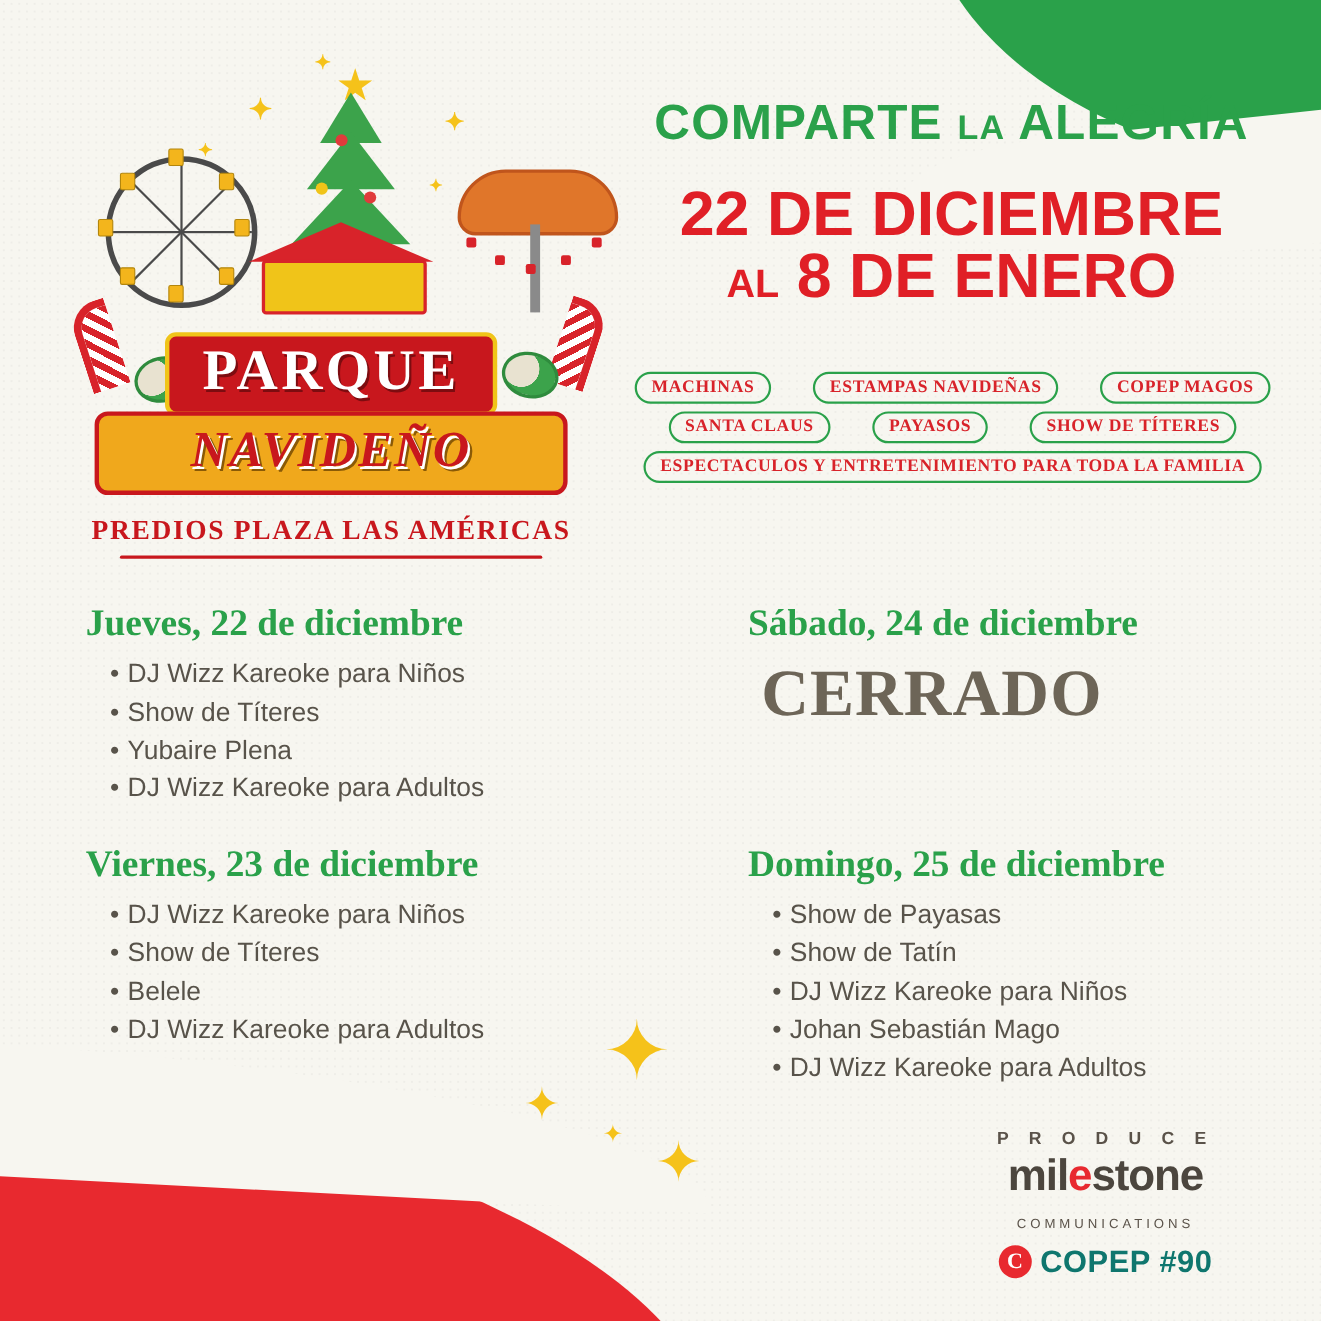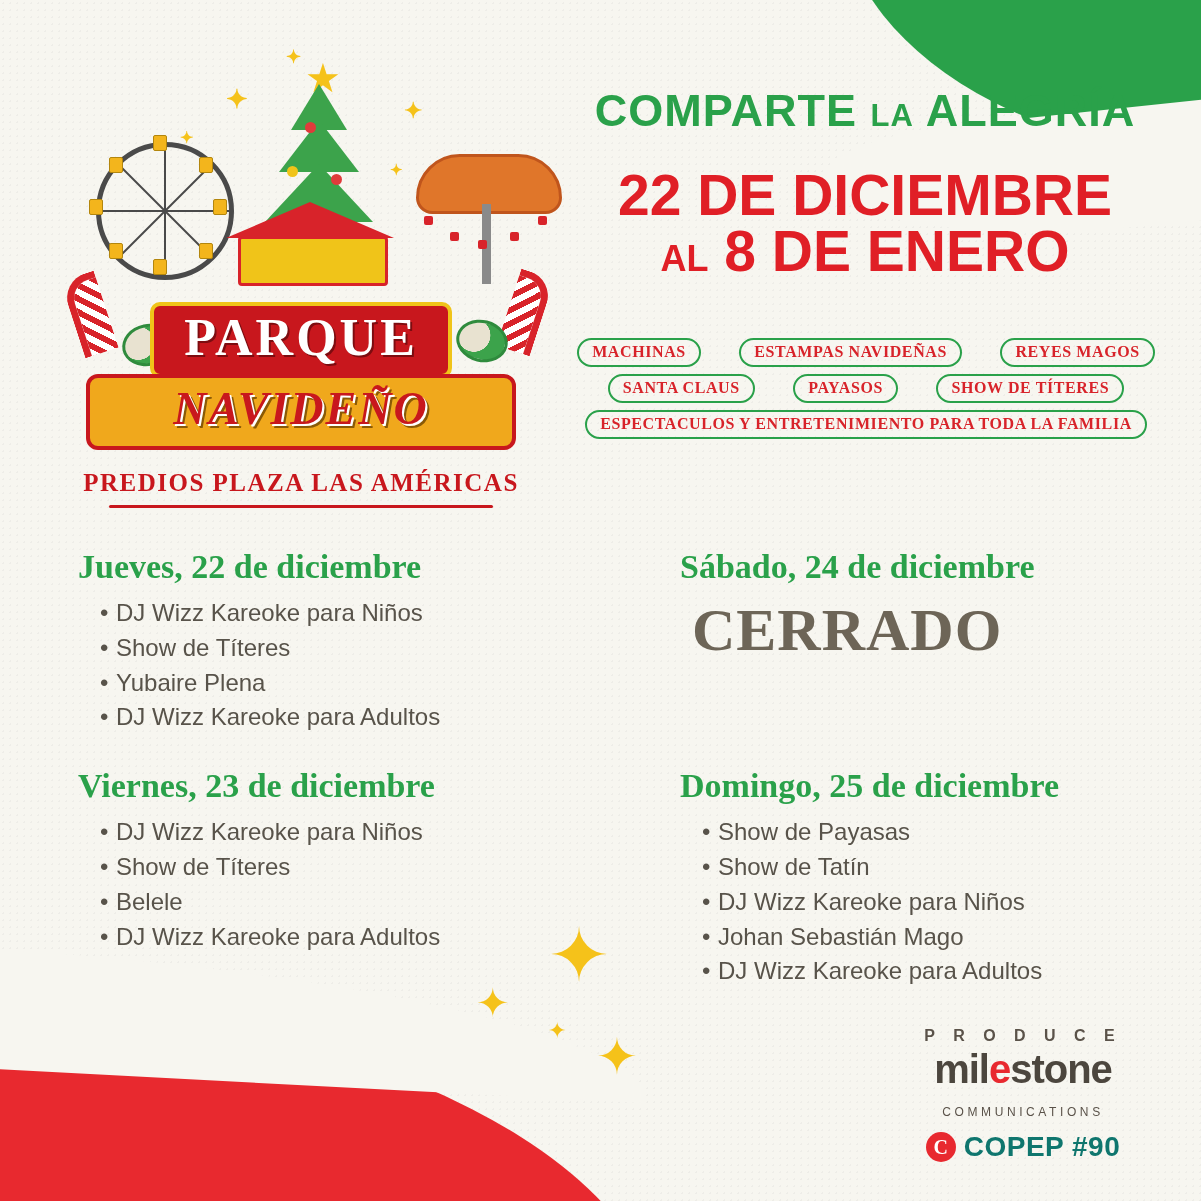--- a/index.html
+++ b/index.html
@@ -365,21 +365,21 @@
 
   
   .big-spark {
     position: absolute;
     color: #f5c21a;
   }
 
   
   .brand {
     position: absolute;
-    right: 48px;
+    right: 66px;
     bottom: 38px;
     width: 260px;
     text-align: center;
   }
   .produce {
     color: #5a5249;
     font-weight: bold;
     font-size: 16px;
     letter-spacing: 7px;
     margin-bottom: 4px;
@@ -513,21 +513,21 @@
     <div class="l2">
       <span class="al">AL</span>
       <span>8 DE ENERO</span>
     </div>
   </div>
 
   <div class="tags">
     <div class="tag-row">
       <span class="tag">MACHINAS</span>
       <span class="tag">ESTAMPAS NAVIDEÑAS</span>
-      <span class="tag">REYES MAGOS</span>
+      <span class="tag">COPEP MAGOS</span>
     </div>
     <div class="tag-row">
       <span class="tag">SANTA CLAUS</span>
       <span class="tag">PAYASOS</span>
       <span class="tag">SHOW DE TÍTERES</span>
     </div>
     <div class="tag-row">
       <span class="tag">ESPECTACULOS Y ENTRETENIMIENTO PARA TODA LA FAMILIA</span>
     </div>
   </div>

